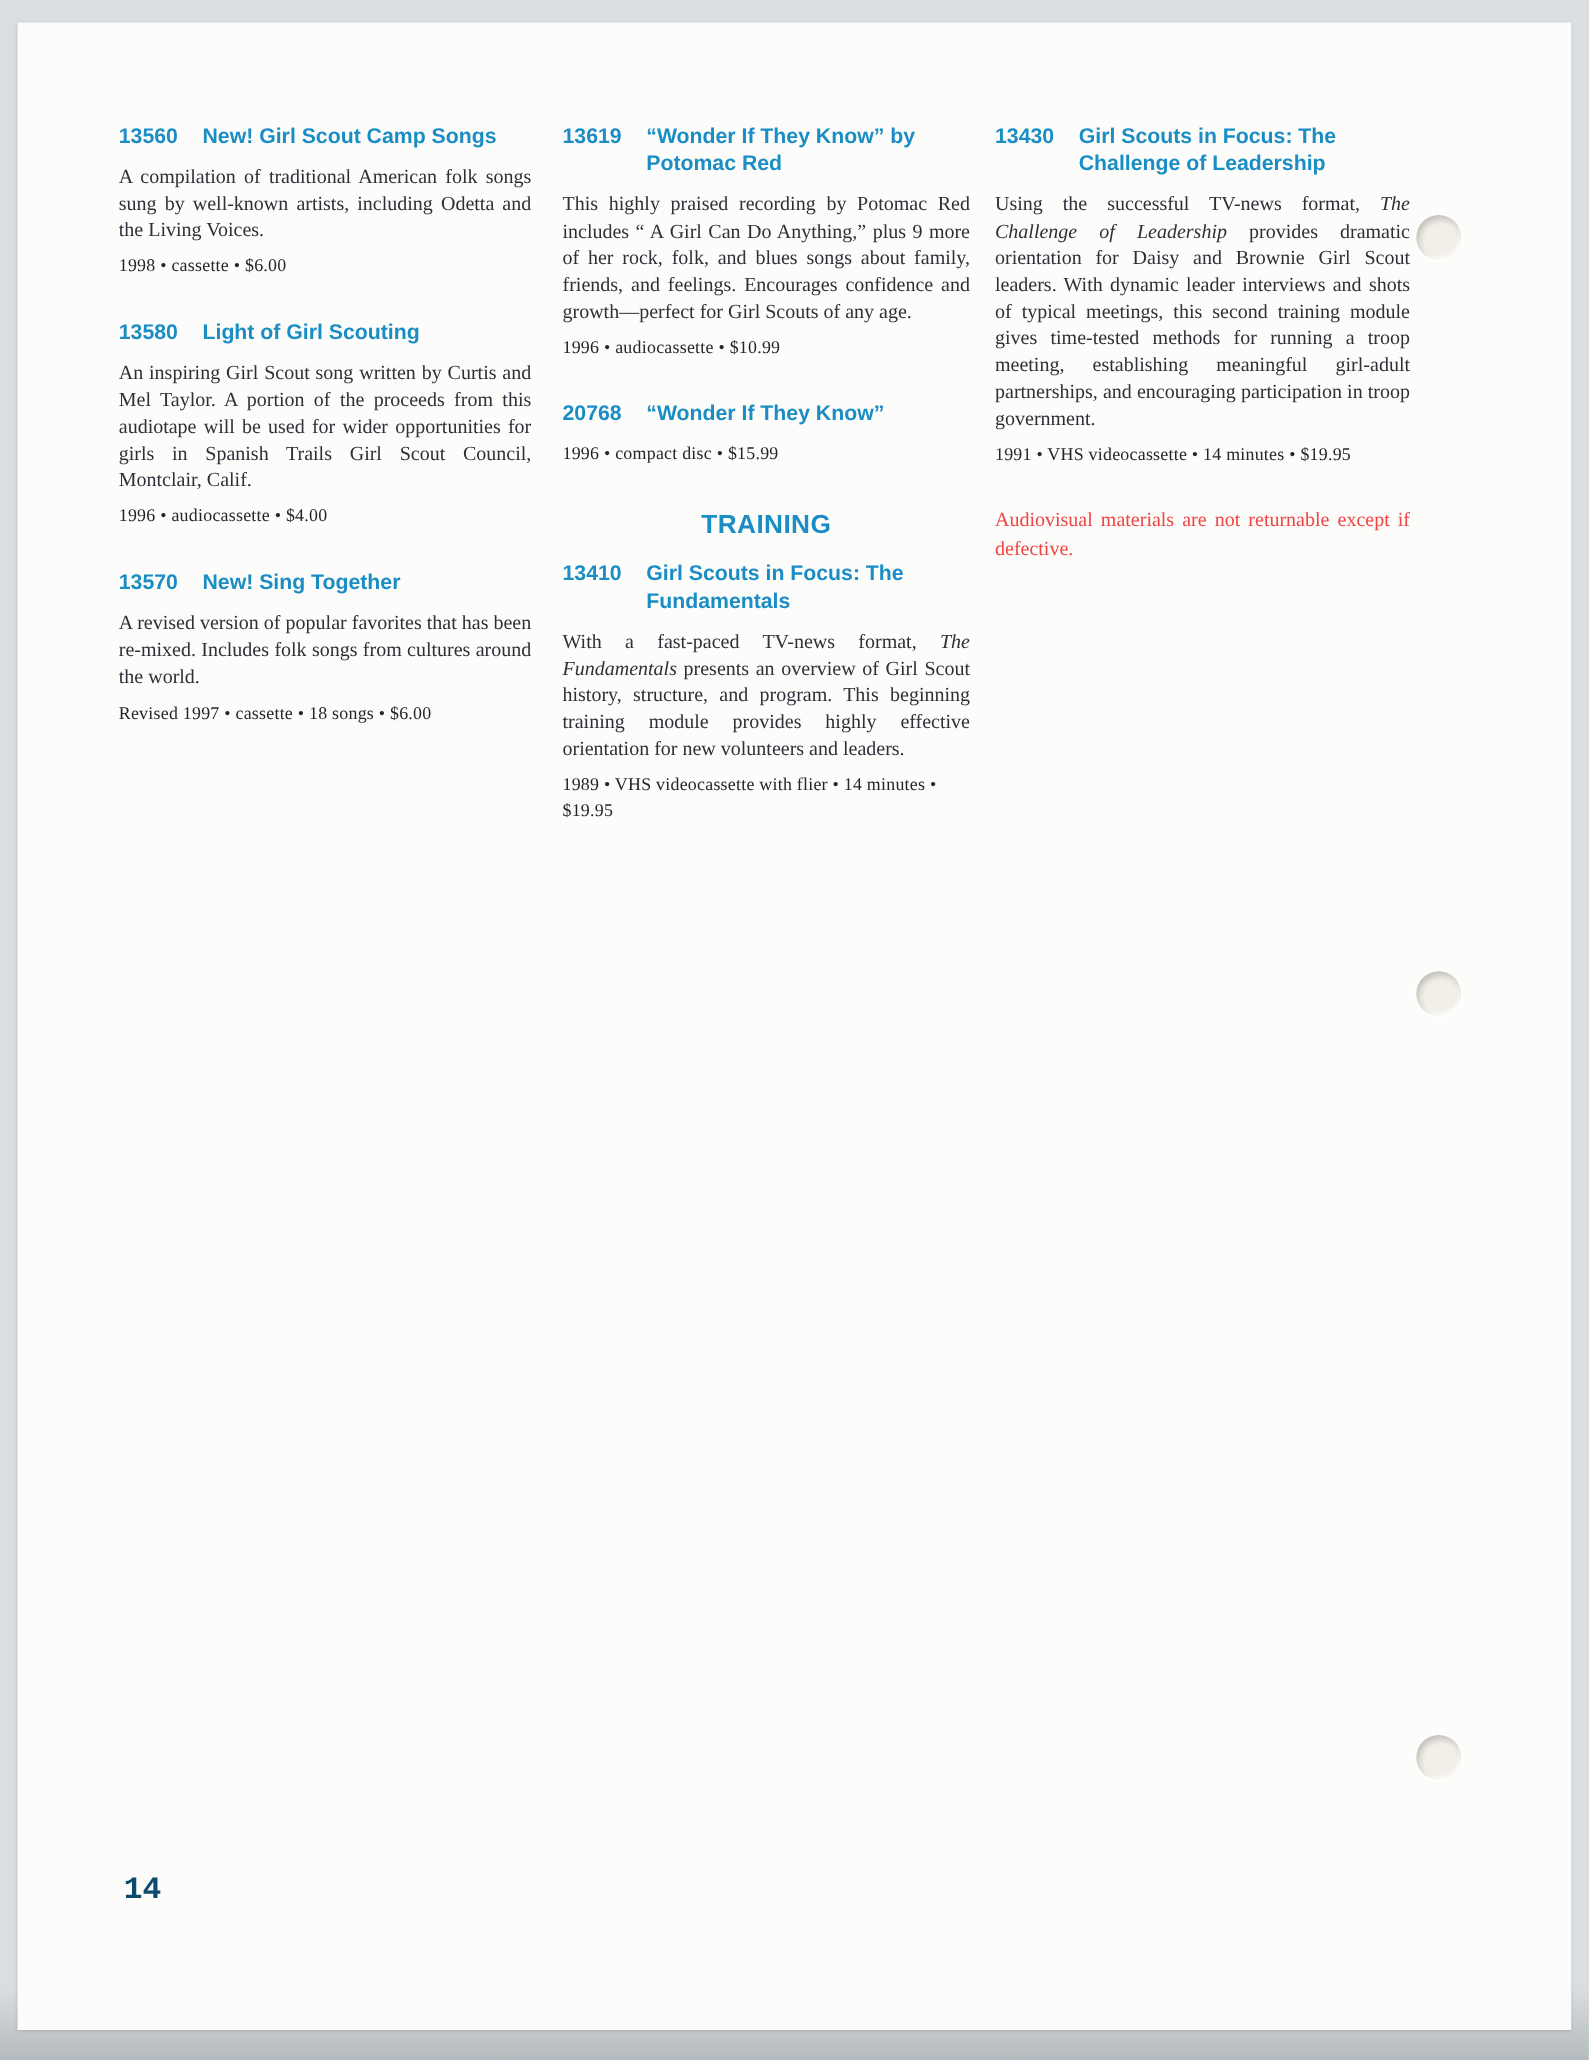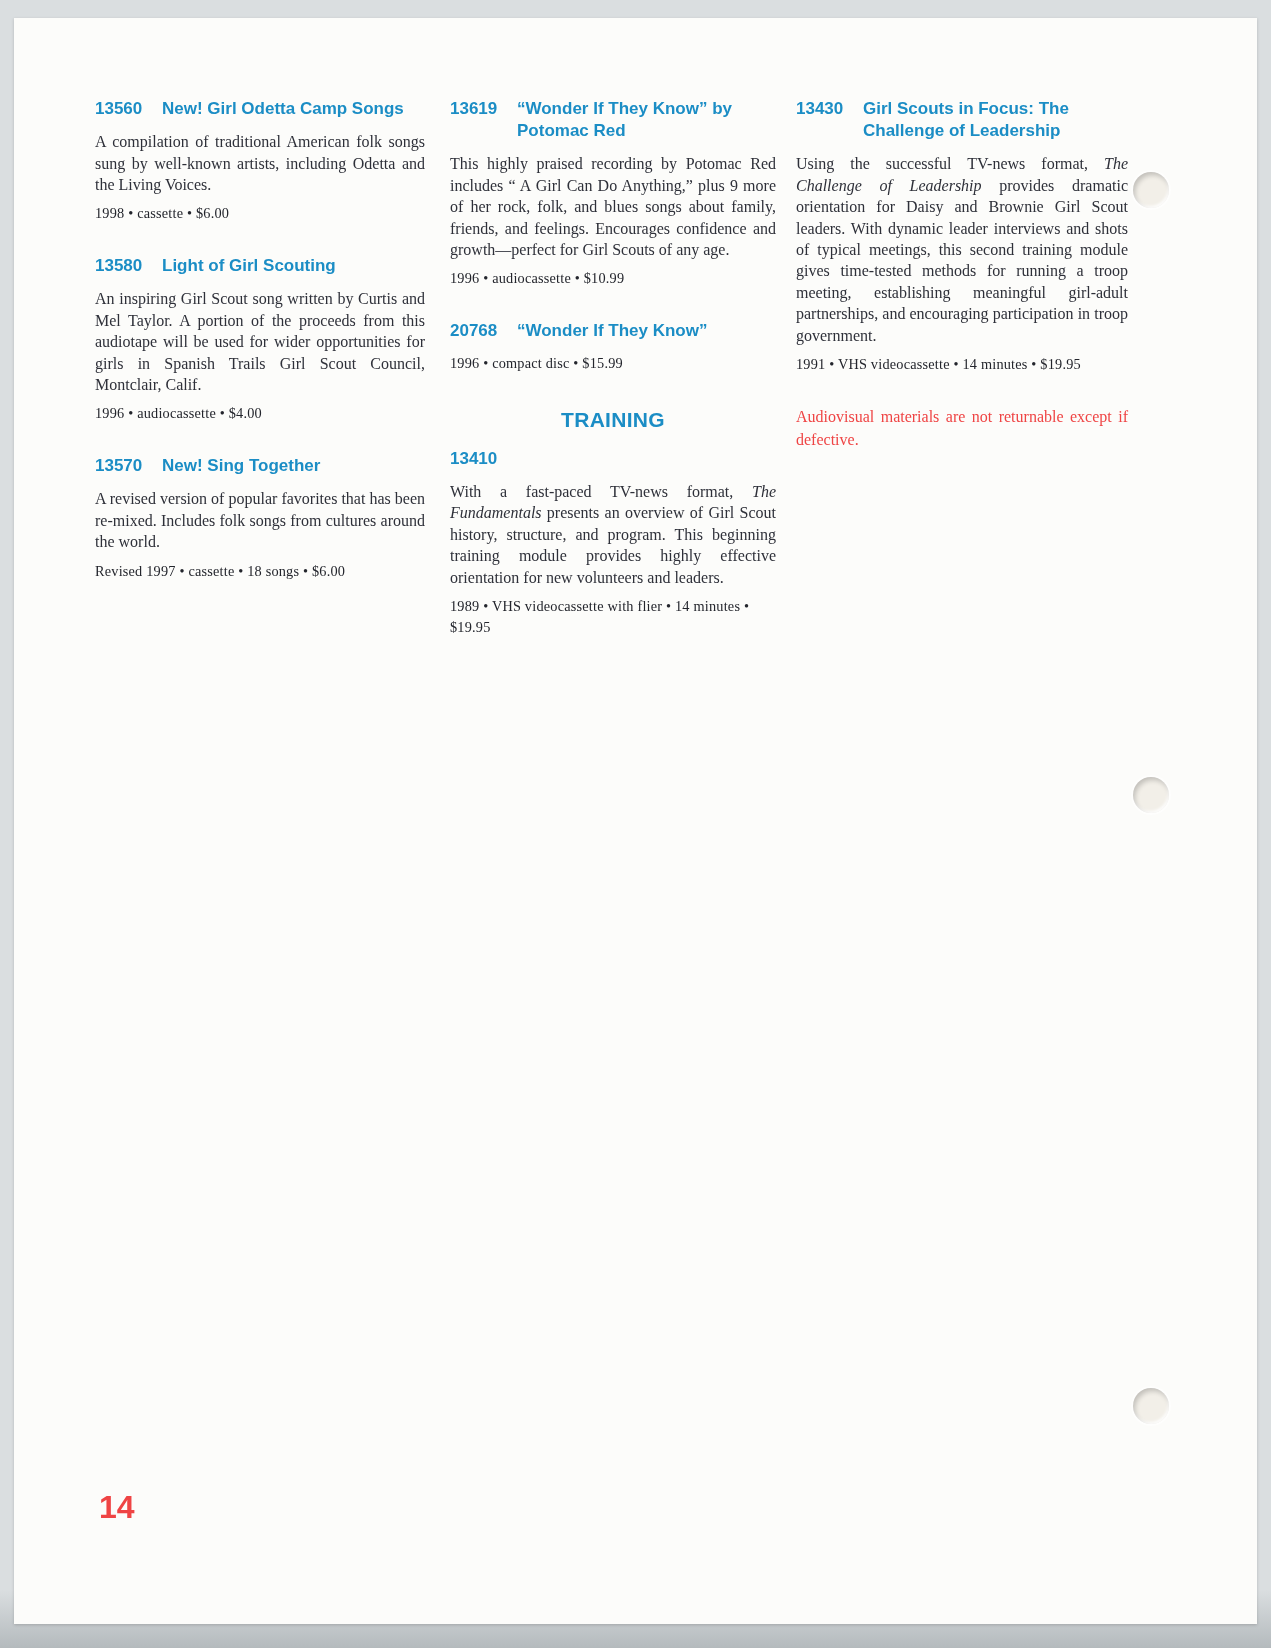--- a/index.html
+++ b/index.html
@@ -67,24 +67,24 @@
   .note {
     font-size:16px;
     line-height:1.42;
     color:#ef4444;
     text-align:justify;
     margin-top:20px;
   }
   .page-number {
     position:absolute;
     left:85px; bottom:98px;
-    font-family:Liberation Sans, sans-serif;
+    font-family:Liberation Mono, monospace;
     font-weight:bold;
-    font-size:32px;
-    color:#ef4444;
+    font-size:25px;
+    color:#0c4a6e;
   }
   .hole {
     position:absolute;
     width:36px; height:36px;
     border-radius:50%;
     background:#f2efe8;
     box-shadow:
       inset 2px 3px 5px rgba(0,0,0,0.20),
       inset -1px -2px 3px rgba(255,255,255,0.95),
       0 0 0 2px rgba(255,255,255,0.55);
@@ -98,21 +98,21 @@
 
 <div class="scan">
   <div class="page">
     <div class="content">
 
       <div class="col col-1">
 
         <article class="item">
           <h3 class="item-heading">
             <span class="code">13560</span>
-            <span class="title">New! Girl Odetta Camp Songs</span>
+            <span class="title">New! Girl Scout Camp Songs</span>
           </h3>
           <p class="body">A compilation of traditional American folk songs sung by well-known artists, including Odetta and the Living Voices.</p>
           <p class="details">1998 • cassette • $6.00</p>
         </article>
 
         <article class="item">
           <h3 class="item-heading">
             <span class="code">13580</span>
             <span class="title">Light of Girl Scouting</span>
           </h3>
@@ -148,20 +148,21 @@
             <span class="title">“Wonder If They Know”</span>
           </h3>
           <p class="details">1996 • compact disc • $15.99</p>
         </article>
 
         <h2 class="section-heading">TRAINING</h2>
 
         <article class="item">
           <h3 class="item-heading">
             <span class="code">13410</span>
+            <span class="title">Girl Scouts in Focus: The Fundamentals</span>
           </h3>
           <p class="body"><span>With a fast-paced TV-news format, </span><span class="it">The Fundamentals</span><span> presents an overview of Girl Scout history, structure, and program. This beginning training module provides highly effective orientation for new volunteers and leaders.</span></p>
           <p class="details">1989 • VHS videocassette with flier • 14 minutes • $19.95</p>
         </article>
 
       </div>
 
       <div class="col col-3">
 
         <article class="item">

